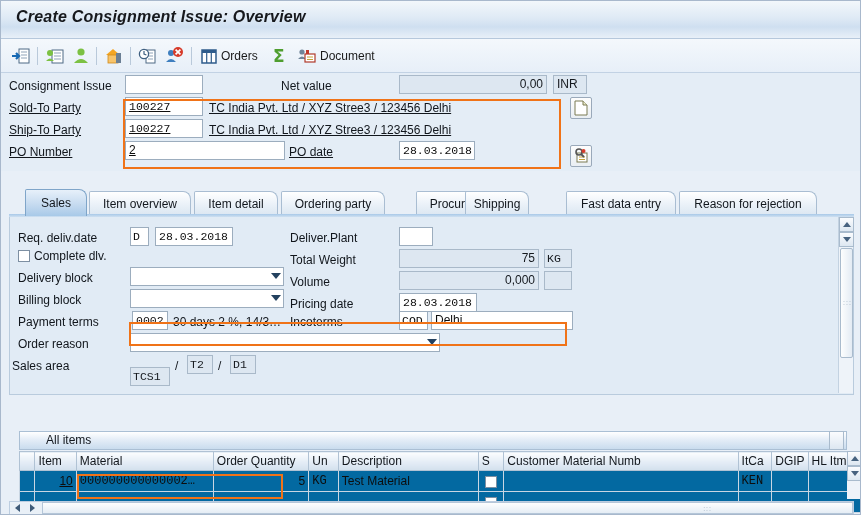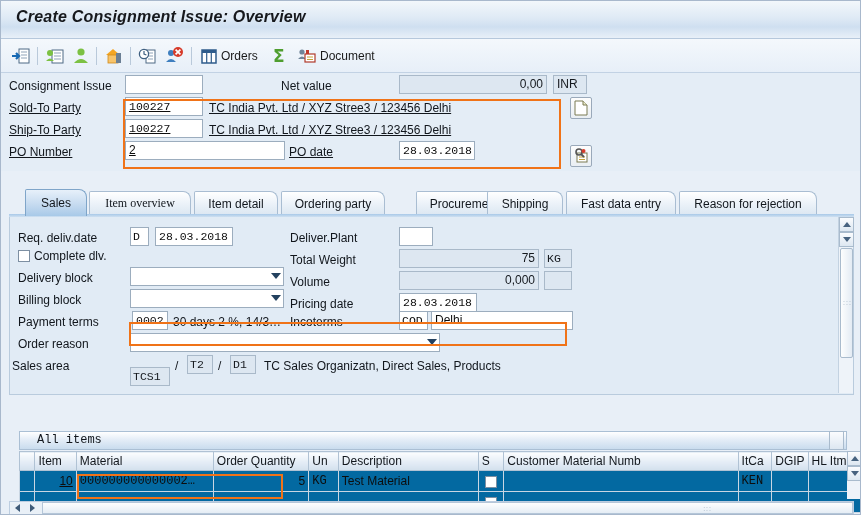--- a/index.html
+++ b/index.html
@@ -181,21 +181,21 @@
 
   
   .items-wrap {
     position: absolute; left: 18px; top: 430px; width: 843px; height: 70px;
   }
   .items-title {
     position: absolute; left: 0; top: 0; width: 828px; height: 19px;
     background: linear-gradient(to bottom, #ffffff 0%, #e4edf7 45%, #c9dcee 100%);
     border: 1px solid #aabfd4;
     font-size: 12px; color: #12171d;
-    padding-left: 17px; line-height: 17px; font-family: Liberation Mono, monospace;
+    padding-left: 26px; line-height: 17px;
   }
   table.grid {
     position: absolute; left: 0; top: 20px;
     border-collapse: collapse;
     table-layout: fixed;
     font-size: 12px;
   }
   table.grid th {
     background: linear-gradient(to bottom,#fbfdfe,#e2ebf5 60%,#d3e0ed);
     border: 1px solid #b0c2d4;
@@ -401,33 +401,33 @@
       </svg>
     </div>
   </div>
 
   <div class="hl" style="left:122px; top:98px; width:438px; height:70px;"></div>
 
   <div class="tabstrip">
     <div class="tab active" style="left:16px; width:62px;">
       <span>Sales</span>
     </div>
-    <div class="tab" style="left:80px; width:102px;font-family:Liberation Serif, serif;">
+    <div class="tab" style="left:80px; width:102px;">
       <span>Item overview</span>
     </div>
     <div class="tab" style="left:185px; width:84px;">
       <span>Item detail</span>
     </div>
     <div class="tab" style="left:272px; width:104px;">
       <span>Ordering party</span>
     </div>
     <div class="tab" style="left:379px; width:96px;margin-left:28px;">
       <span>Procurement</span>
     </div>
-    <div class="tab" style="left:478px; width:76px;">
+    <div class="tab" style="left:456px; width:64px;">
       <span>Shipping</span>
     </div>
     <div class="tab" style="left:557px; width:110px;">
       <span>Fast data entry</span>
     </div>
     <div class="tab" style="left:670px; width:138px;">
       <span>Reason for rejection</span>
     </div>
   </div>
   <div class="tabline"></div>
@@ -462,21 +462,20 @@
       <span class="val"></span>
       <span class="arrow"></span>
     </div>
 
     <span class="lbl" style="left:2px; top:142px;">Sales area</span>
     <div class="fld ro mono" style="left:120px; top:150px; width:40px; padding:0 2px;">TCS1</div>
     <span class="statictxt" style="left:165px; top:142px;">/</span>
     <div class="fld ro mono" style="left:177px; top:138px; width:26px; padding:0 2px;">T2</div>
     <span class="statictxt" style="left:208px; top:142px;">/</span>
     <div class="fld ro mono" style="left:220px; top:138px; width:26px; padding:0 2px;">D1</div>
-    <span class="statictxt" style="left:254px; top:142px;">TC Sales Organizatn, Direct Sales, Products</span>
 
     <span class="lbl" style="left:280px; top:14px;">Deliver.Plant</span>
     <div class="fld" style="left:389px; top:10px; width:34px;"></div>
 
     <span class="lbl" style="left:280px; top:36px;">Total Weight</span>
     <div class="fld ro rt" style="left:389px; top:32px; width:140px;">75</div>
     <div class="fld ro mono" style="left:534px; top:32px; width:28px; padding:0 2px;">KG</div>
 
     <span class="lbl" style="left:280px; top:58px;">Volume</span>
     <div class="fld ro rt" style="left:389px; top:54px; width:140px;">0,000</div>

